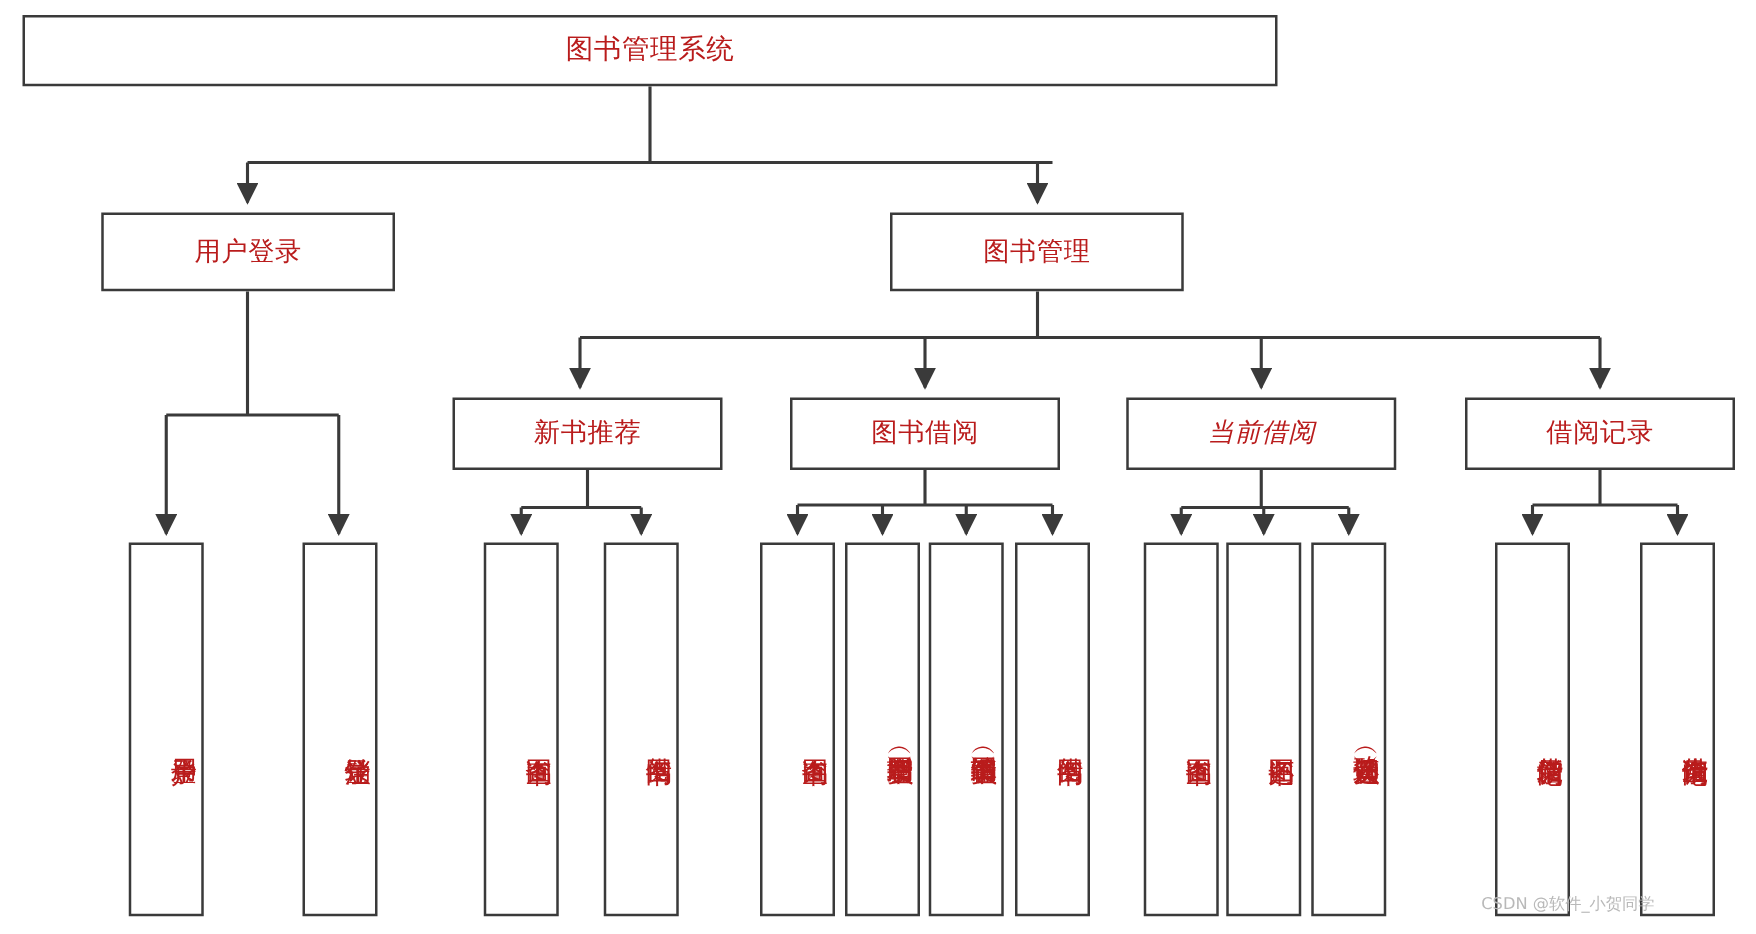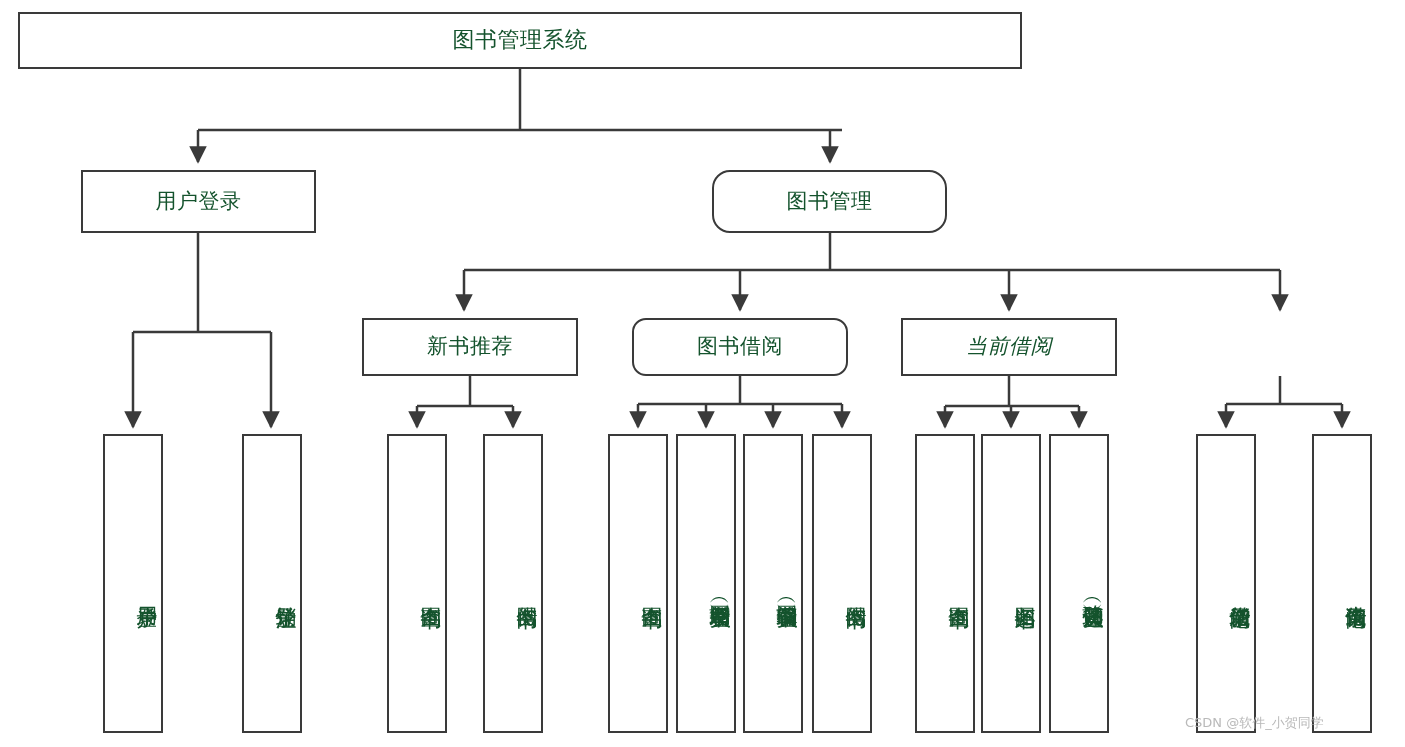--- a/index.html
+++ b/index.html
@@ -27,21 +27,21 @@
     pointer-events: none;
   }
   .node {
     position: absolute;
     box-sizing: border-box;
     border: 2px solid #3a3a3a;
     background: #ffffff;
     display: flex;
     align-items: center;
     justify-content: center;
-    color: #14532d;
+    color: #b91c1c;
     letter-spacing: 0.5px;
   }
   .node.horiz {
     font-size: 21px;
     line-height: 1.2;
     white-space: nowrap;
   }
   .node.vert {
     writing-mode: vertical-rl;
     text-orientation: upright;
@@ -116,25 +116,26 @@
       <path d="M 1280 376 L 1280 404"></path>
       <path d="M 1226 404 L 1342 404"></path>
       <path d="M 1226 404 L 1226 427" marker-end="url(#arrow)"></path>
       <path d="M 1342 404 L 1342 427" marker-end="url(#arrow)"></path>
     </g>
   </svg>
 
   <div class="node horiz root" style="left:18px; top:12px; width:1004px; height:57px;">图书管理系统</div>
 
   <div class="node horiz" style="left:81px; top:170px; width:235px; height:63px;">用户登录</div>
-  <div class="node horiz" style="left:712px; top:170px; width:235px; height:63px;border-radius:18px;">图书管理</div>
+  <div class="node horiz" style="left:712px; top:170px; width:235px; height:63px;">图书管理</div>
 
   <div class="node horiz" style="left:362px; top:318px; width:216px; height:58px;text-align:right;">新书推荐</div>
-  <div class="node horiz" style="left:632px; top:318px; width:216px; height:58px;border-radius:14px;">图书借阅</div>
+  <div class="node horiz" style="left:632px; top:318px; width:216px; height:58px;">图书借阅</div>
   <div class="node horiz" style="left:901px; top:318px; width:216px; height:58px;font-style:italic;">当前借阅</div>
+  <div class="node horiz" style="left:1172px; top:318px; width:216px; height:58px;">借阅记录</div>
 
   <div class="node vert" style="left:103px; top:434px; width:60px; height:299px;">用户登录</div>
   <div class="node vert" style="left:242px; top:434px; width:60px; height:299px;">注销登录</div>
 
   <div class="node vert" style="left:387px; top:434px; width:60px; height:299px;">查询图书</div>
   <div class="node vert" style="left:483px; top:434px; width:60px; height:299px;">借阅图书</div>
 
   <div class="node vert" style="left:608px; top:434px; width:60px; height:299px;">查询图书</div>
   <div class="node vert" style="left:676px; top:434px; width:60px; height:299px;">新增图书（管理员）</div>
   <div class="node vert" style="left:743px; top:434px; width:60px; height:299px;">编辑图书（管理员）</div>

